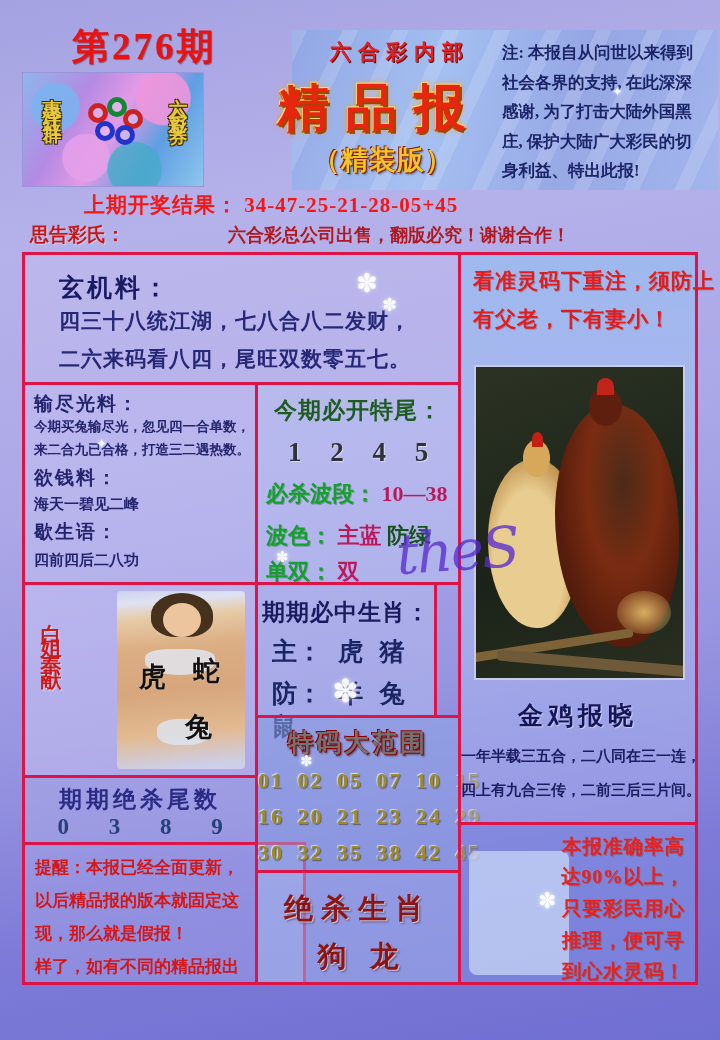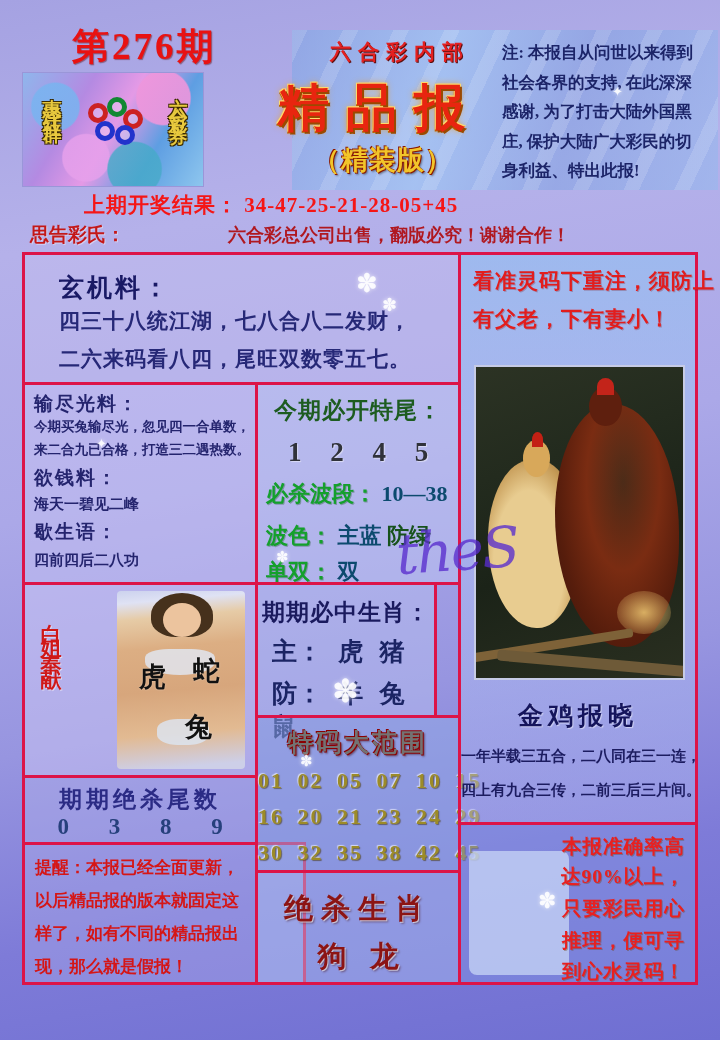--- a/index.html
+++ b/index.html
@@ -65,21 +65,21 @@
   .photo-woman .suit1{position:absolute;left:28px;top:58px;width:70px;height:26px;background:rgba(225,232,245,.8);border-radius:40% 40% 60% 60%;}
   .photo-woman .suit2{position:absolute;left:40px;top:128px;width:52px;height:26px;background:rgba(220,230,244,.8);border-radius:40%;}
   .pchar{position:absolute;font-size:27px;font-weight:bold;color:#111;text-shadow:0 0 2px rgba(255,255,255,.4);}
   .wei-title{left:0;top:6px;width:100%;text-align:center;font-size:23px;font-weight:bold;color:#2b2b85;letter-spacing:4px;}
   .wei-nums{left:0;top:36px;width:100%;text-align:center;font-size:23px;font-weight:bold;color:#26407c;word-spacing:34px;}
   .tix{left:10px;top:6px;width:218px;font-size:17px;font-weight:bold;color:#d51616;line-height:33px;white-space:nowrap;}
   .tw-title{left:0;top:10px;width:100%;text-align:center;font-size:23px;font-weight:bold;color:#1d5c20;letter-spacing:1px;}
   .tw-nums{left:0;top:52px;width:100%;text-align:center;font-size:27px;font-weight:bold;color:#30323a;word-spacing:22px;text-shadow:1px 1px 1px rgba(255,255,255,.5);}
   .tw-row{left:8px;font-size:22px;font-weight:bold;white-space:nowrap;}
   .glabel{color:#14a02c;text-shadow:1px 1px 0 rgba(0,60,0,.3);}
-  .gval{color:#0c4a6e;}
+  .gval{color:#be185d;}
   .gval-green{color:#17521c;}
   .sx-title{left:0;top:12px;width:100%;text-align:center;font-size:23px;font-weight:bold;color:#1a1a5e;letter-spacing:1px;}
   .sx-row{left:14px;font-size:25px;font-weight:bold;color:#1b2464;word-spacing:10px;}
   .fw-title{left:0;top:8px;width:100%;text-align:center;font-size:25px;font-weight:bold;color:#737373;letter-spacing:3px;
     text-shadow:1px 1px 0 #8b0000,-1px -1px 0 #8b0000,2px 2px 2px rgba(60,0,0,.5);}
   .fw-row{left:0;width:100%;text-align:center;font-size:22px;font-weight:bold;color:#9c8b28;letter-spacing:2px;word-spacing:6px;
     text-shadow:1px 1px 1px rgba(70,50,0,.55),-1px -1px 1px rgba(255,255,255,.65);white-space:nowrap;}
   .js-title{left:0;top:16px;width:100%;text-align:center;font-size:29px;font-weight:bold;color:#8c1414;letter-spacing:8px;
     text-shadow:1px 1px 0 rgba(255,255,255,.6),2px 2px 2px rgba(60,0,0,.4);}
   .js-val{left:0;top:64px;width:100%;text-align:center;font-size:29px;font-weight:bold;color:#8c1414;word-spacing:16px;
@@ -176,22 +176,22 @@
 
   <div class="b bx-wei">
     <div class="abs wei-title">期期绝杀尾数</div>
     <div class="abs wei-nums">0 3 8 9</div>
   </div>
 
   <div class="b bx-tix">
     <div class="abs tix">
       <div>提醒：本报已经全面更新，</div>
       <div>以后精品报的版本就固定这</div>
+      <div>现，那么就是假报！</div>
       <div>样了，如有不同的精品报出</div>
-      <div>现，那么就是假报！</div>
     </div>
   </div>
 
   <div class="b bx-tewei">
     <div class="abs tw-title">今期必开特尾：</div>
     <div class="abs tw-nums">1 2 4 5</div>
     <div class="abs tw-row" style="top:94px;">
       <span class="glabel">必杀波段：</span>
       <span class="gval">10—38</span>
     </div>

